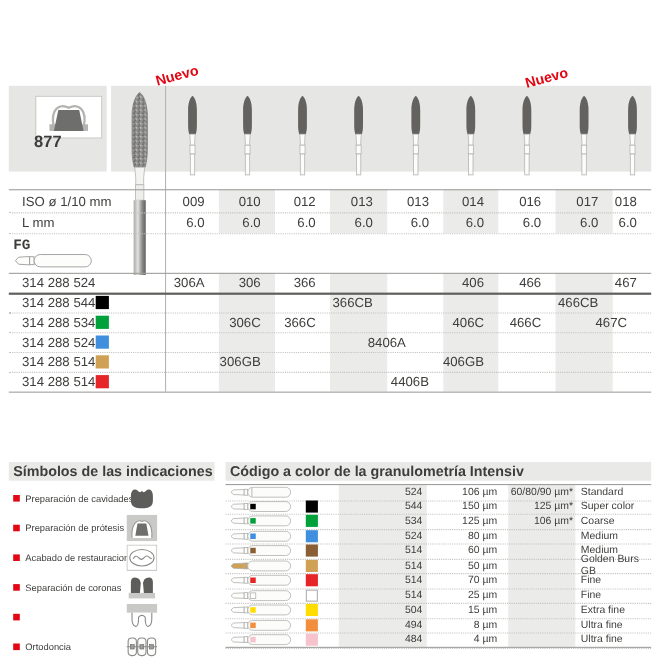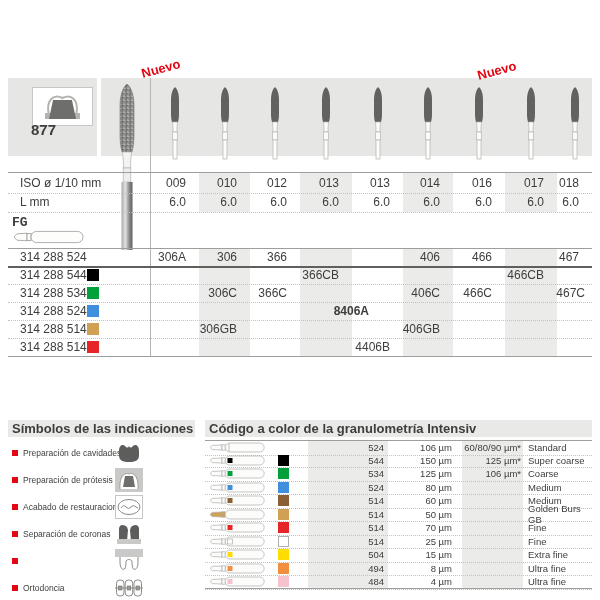--- a/index.html
+++ b/index.html
@@ -207,26 +207,26 @@
         <div class="cell" style="left:292px;width:52px;">366CB</div>
         <div class="cell" style="left:497px;width:52px;">466CB</div>
       </div>
       <div class="abs trow dash-bot" style="left:8px;top:284px;width:584px;height:18px;">
         <div class="rowlabel">314 288 534</div>
         <div class="csq" style="left:79px;top:3px;background:#00a13a;"></div>
         <div class="cell" style="left:191px;width:51px;">306C</div>
         <div class="cell" style="left:242px;width:50px;">366C</div>
         <div class="cell" style="left:395px;width:50px;">406C</div>
         <div class="cell" style="left:445px;width:52px;">466C</div>
-        <div class="cell" style="left:555px;width:35px;">467C</div>
+        <div class="cell" style="left:540px;width:35px;">467C</div>
       </div>
       <div class="abs trow dash-bot" style="left:8px;top:302px;width:584px;height:18px;">
         <div class="rowlabel">314 288 524</div>
         <div class="csq" style="left:79px;top:3px;background:#3f8fde;"></div>
-        <div class="cell" style="left:344px;width:30px;font-weight:bold;">8406A</div>
+        <div class="cell" style="left:344px;width:30px;">8406A</div>
       </div>
       <div class="abs trow dash-bot" style="left:8px;top:320px;width:584px;height:18px;">
         <div class="rowlabel">314 288 514</div>
         <div class="csq" style="left:79px;top:3px;background:#d0a155;"></div>
         <div class="cell" style="left:191px;width:51px;">306GB</div>
         <div class="cell" style="left:395px;width:50px;">406GB</div>
       </div>
       <div class="abs trow solid-bot" style="left:8px;top:338px;width:584px;height:18px;">
         <div class="rowlabel">314 288 514</div>
         <div class="csq" style="left:79px;top:3px;background:#e52528;"></div>
@@ -316,21 +316,21 @@
     <path d="M2 5.5 L4.2 3.4 L14 3 L14 8 L4.2 7.6 Z" fill="#fcfcfb" stroke="#adadab" stroke-width="0.7"></path>
     <rect x="14" y="2.8" width="3.2" height="5.4" fill="#fcfcfb" stroke="#adadab" stroke-width="0.7"></rect>
     <rect x="17.2" y="1" width="39" height="9" rx="4.5" fill="#fcfcfb" stroke="#adadab" stroke-width="0.7"></rect>
             <rect x="19.5" y="3" width="5" height="5" fill="#000000"></rect>
           </svg>
         </div>
         <div class="sq " style="background:#000000;"></div>
         <div class="gcell right" style="left:103px;width:76px;">544</div>
     <div class="gcell right" style="left:183px;width:64px;">150 µm</div>
     <div class="gcell right" style="left:257px;width:59px;">125 µm*</div>
-    <div class="gcell" style="left:323px;width:64px;">Super coarse</div>
+    <div class="gcell" style="left:323px;width:64px;">Super color</div>
   </div>
       <div class="grow  dash-bot" style="top:467px;">
     <div class="gcell" style="left:3px;width:60px;">
           <svg width="58" height="11" viewBox="0 0 58 11">
     <path d="M2 5.5 L4.2 3.4 L14 3 L14 8 L4.2 7.6 Z" fill="#fcfcfb" stroke="#adadab" stroke-width="0.7"></path>
     <rect x="14" y="2.8" width="3.2" height="5.4" fill="#fcfcfb" stroke="#adadab" stroke-width="0.7"></rect>
     <rect x="17.2" y="1" width="39" height="9" rx="4.5" fill="#fcfcfb" stroke="#adadab" stroke-width="0.7"></rect>
             <rect x="19.5" y="3" width="5" height="5" fill="#00a13a"></rect>
           </svg>
         </div>

